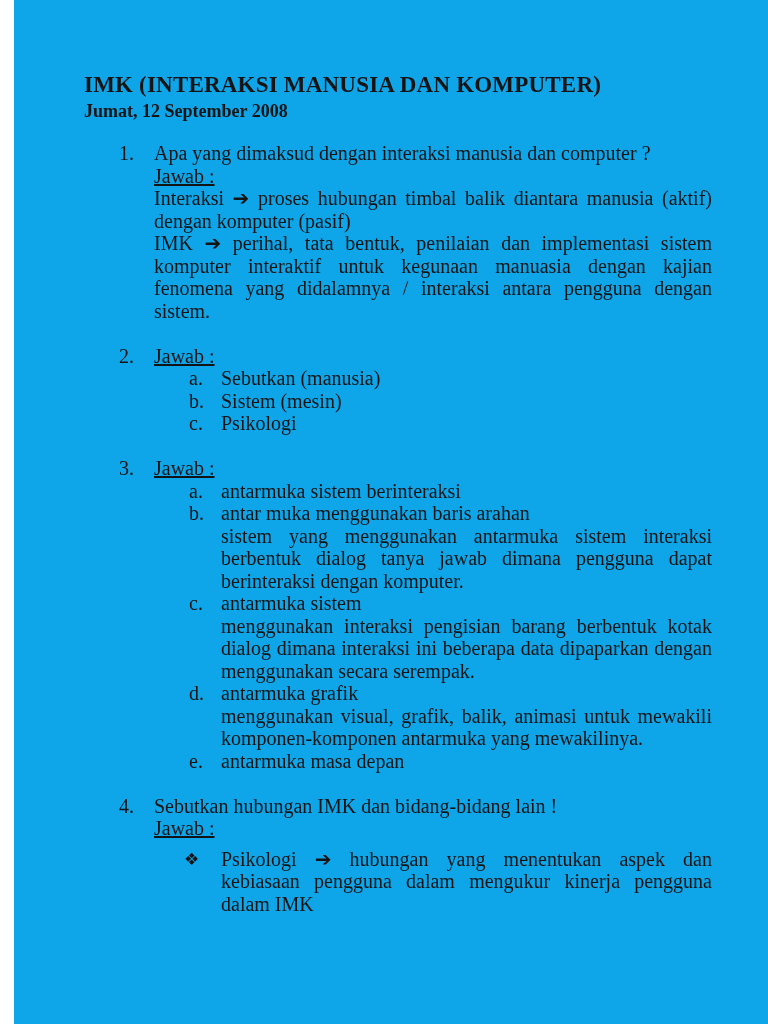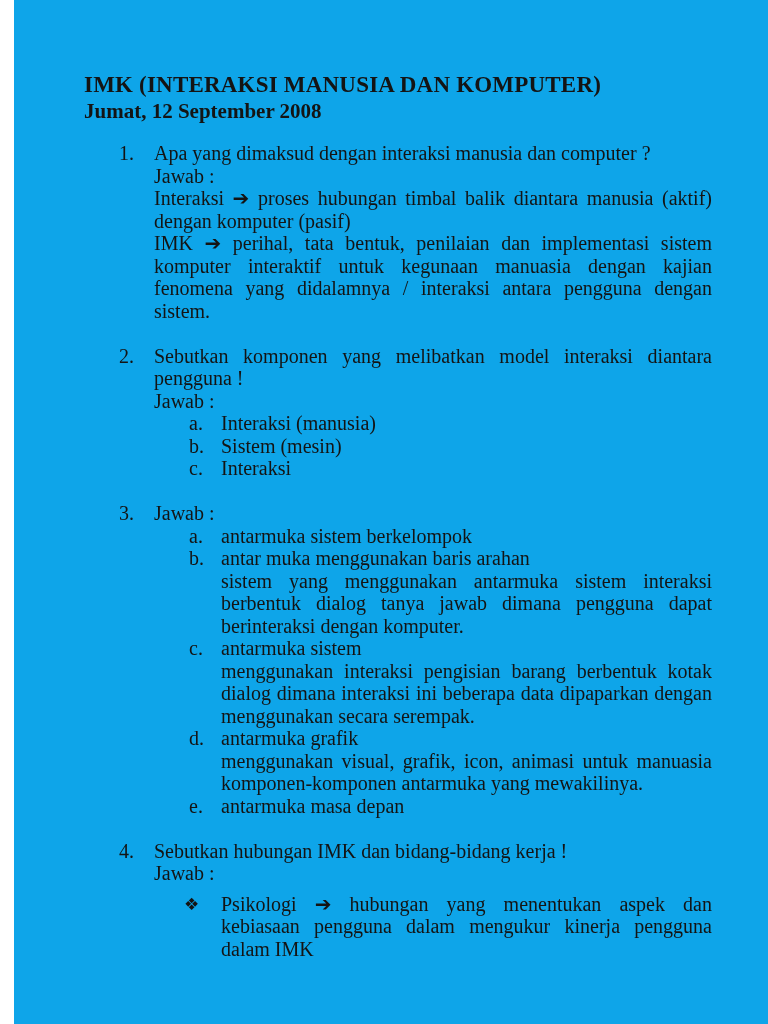--- a/index.html
+++ b/index.html
@@ -18,31 +18,31 @@
   }
   .doc-title {
     margin:0;
     font-size:23px;
     line-height:26px;
     font-weight:bold;
     letter-spacing:0.2px;
   }
   .doc-date {
     margin:2px 0 0 0;
-    font-size:21px;
+    font-size:18px;
     line-height:22px;
     font-weight:bold;
   }
   .qa { margin:20px 0 0 35px; padding:0; }
   .q-block + .q-block { margin-top:22.5px; }
   .q-row { display:flex; }
   .q-num { flex:0 0 35px; }
   .q-content { flex:1; min-width:0; }
   .q-text, .para, .desc, .b-text { margin:0; text-align:justify; }
-  .jawab { margin:0; }
+  .jawab { margin:0;text-decoration:underline; }
   .l-row { display:flex; margin-left:35px; }
   .l-marker { flex:0 0 32px; }
   .l-body { flex:1; min-width:0; }
   .l-title { margin:0; }
   .b-list { margin-top:8px; }
   .b-row { display:flex; margin-left:30px; }
   .b-marker {
     flex:0 0 37px;
     font-family:"DejaVu Sans", sans-serif;
     font-size:17px;
@@ -69,92 +69,91 @@
           <p class="para">Interaksi ➔ proses hubungan timbal balik diantara manusia (aktif) dengan komputer (pasif)</p>
           <p class="para">IMK ➔ perihal, tata bentuk, penilaian dan implementasi sistem komputer interaktif untuk kegunaan manuasia dengan kajian fenomena yang didalamnya / interaksi antara pengguna dengan sistem.</p>
         </div>
       </div>
     </section>
 
     <section class="q-block">
       <div class="q-row">
         <span class="q-num">2.</span>
         <div class="q-content">
-          <p class="q-text">Sebutkan komponen yang melibatkan model interaksi diantara pengguna !</p>
           <p class="jawab">Jawab :</p>
           <div class="l-row">
             <span class="l-marker">a.</span>
             <div class="l-body">
-                <p class="l-title">Interaksi (manusia)</p>
+                <p class="l-title">Sebutkan (manusia)</p>
               </div>
           </div>
           <div class="l-row">
             <span class="l-marker">b.</span>
             <div class="l-body">
                 <p class="l-title">Sistem (mesin)</p>
               </div>
           </div>
           <div class="l-row">
             <span class="l-marker">c.</span>
             <div class="l-body">
-                <p class="l-title">Interaksi</p>
+                <p class="l-title">Psikologi</p>
               </div>
           </div>
         </div>
       </div>
     </section>
 
     <section class="q-block">
       <div class="q-row">
         <span class="q-num">3.</span>
         <div class="q-content">
           <p class="jawab">Jawab :</p>
 
           <div class="l-row">
             <span class="l-marker">a.</span>
             <div class="l-body">
-              <p class="l-title">antarmuka sistem berkelompok</p>
+              <p class="l-title">antarmuka sistem berinteraksi</p>
             </div>
           </div>
           <div class="l-row">
             <span class="l-marker">b.</span>
             <div class="l-body">
               <p class="l-title">antar muka menggunakan baris arahan</p>
               <p class="desc">sistem yang menggunakan antarmuka sistem interaksi berbentuk dialog tanya jawab dimana pengguna dapat berinteraksi dengan komputer.</p>
             </div>
           </div>
           <div class="l-row">
             <span class="l-marker">c.</span>
             <div class="l-body">
               <p class="l-title">antarmuka sistem</p>
               <p class="desc">menggunakan interaksi pengisian barang berbentuk kotak dialog dimana interaksi ini beberapa data dipaparkan dengan menggunakan secara serempak.</p>
             </div>
           </div>
           <div class="l-row">
             <span class="l-marker">d.</span>
             <div class="l-body">
               <p class="l-title">antarmuka grafik</p>
-              <p class="desc">menggunakan visual, grafik, icon, animasi untuk manuasia komponen-komponen antarmuka yang mewakilinya.</p>
+              <p class="desc">menggunakan visual, grafik, balik, animasi untuk mewakili komponen-komponen antarmuka yang mewakilinya.</p>
             </div>
           </div>
           <div class="l-row">
             <span class="l-marker">e.</span>
             <div class="l-body">
               <p class="l-title">antarmuka masa depan</p>
             </div>
           </div>
         </div>
       </div>
     </section>
 
     <section class="q-block">
       <div class="q-row">
         <span class="q-num">4.</span>
         <div class="q-content">
-          <p class="q-text">Sebutkan hubungan IMK dan bidang-bidang kerja !</p>
+          <p class="q-text">Sebutkan hubungan IMK dan bidang-bidang lain !</p>
           <p class="jawab">Jawab :</p>
           <div class="b-list">
             <div class="b-row">
               <span class="b-marker">❖</span>
               <div class="b-body">
                   <p class="b-text">Psikologi ➔ hubungan yang menentukan aspek dan kebiasaan pengguna dalam mengukur kinerja pengguna dalam IMK</p>
                 </div>
             </div>
 
           </div>

